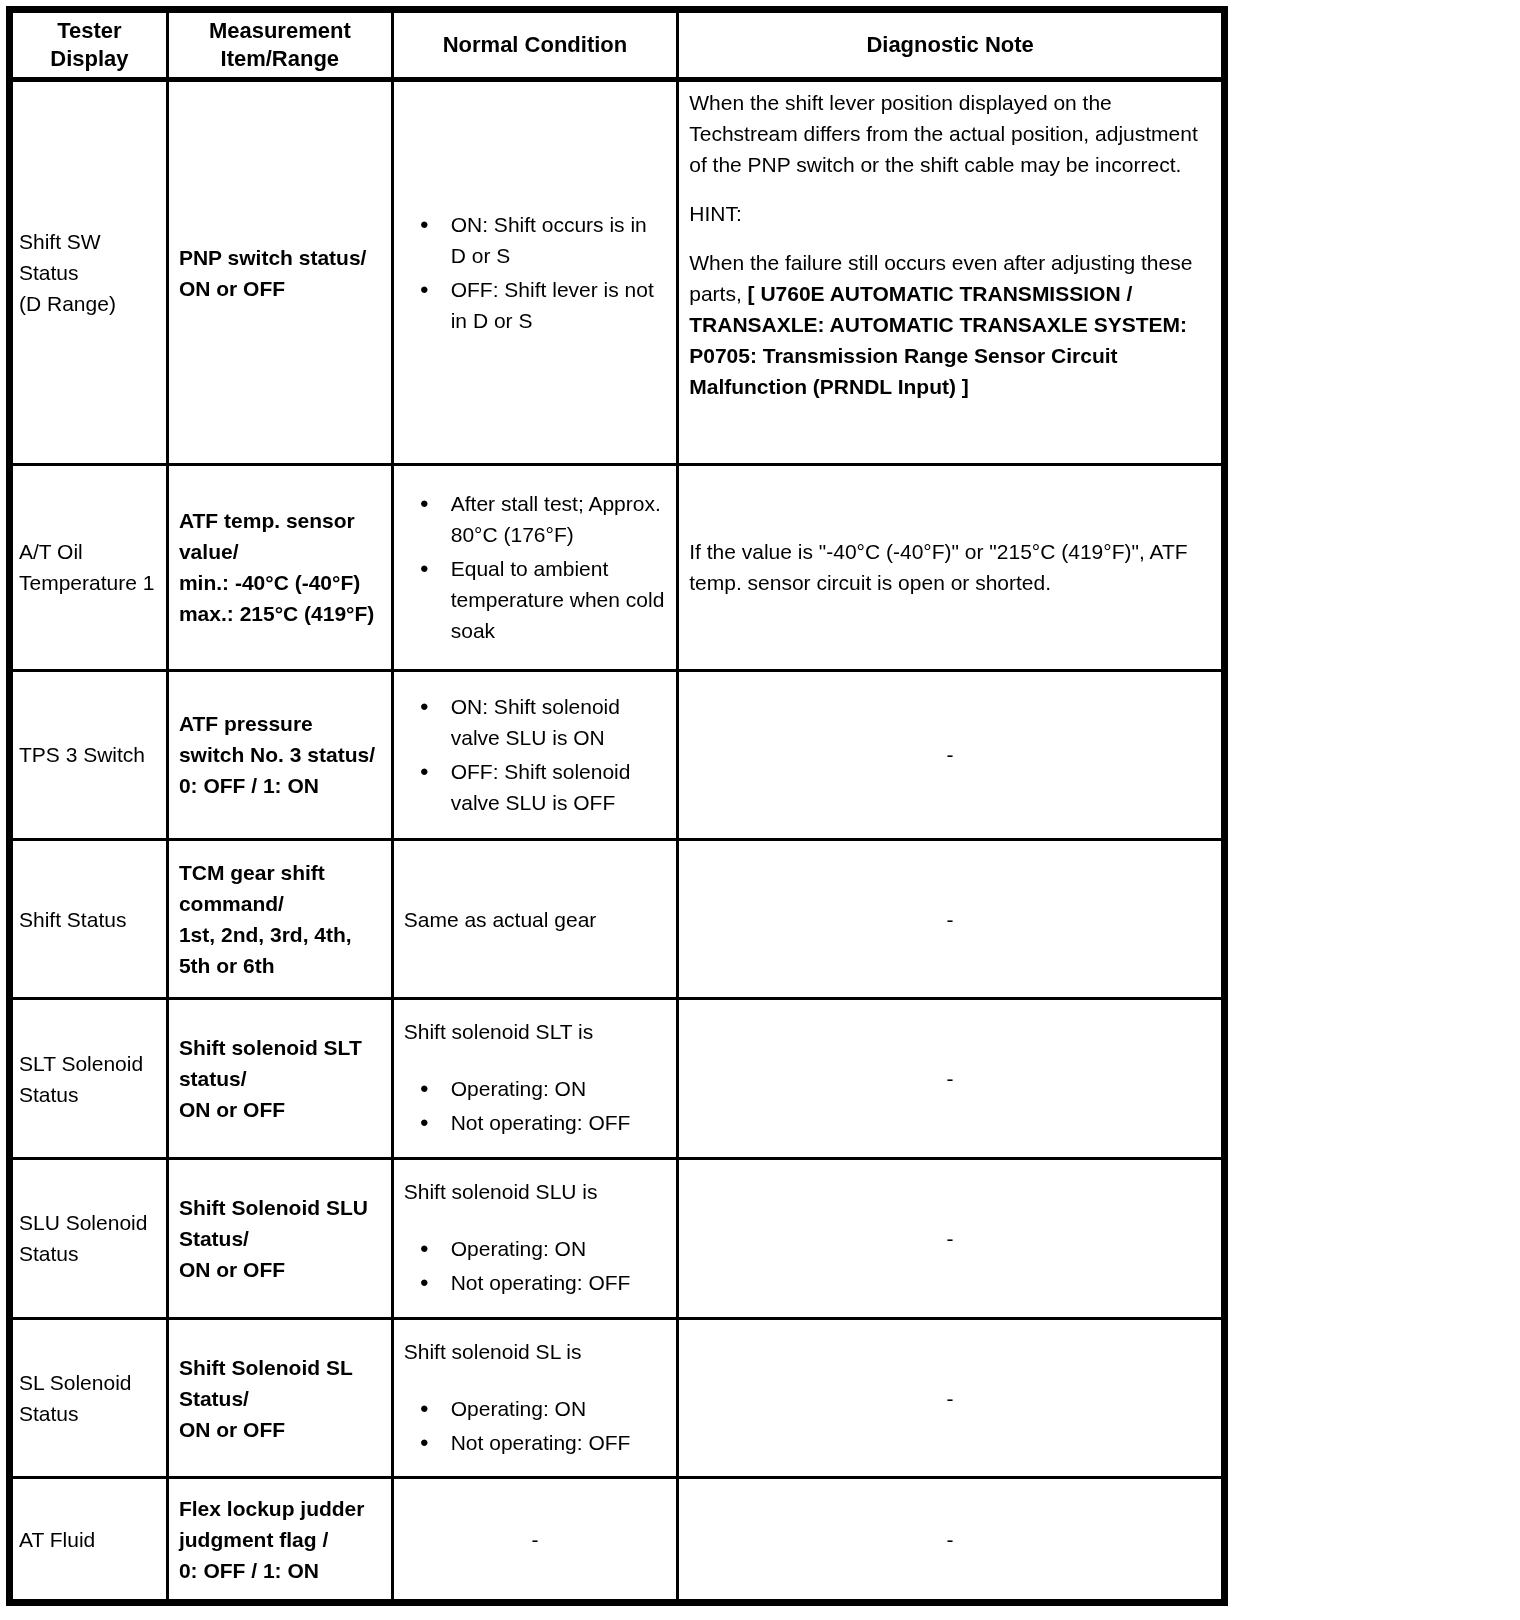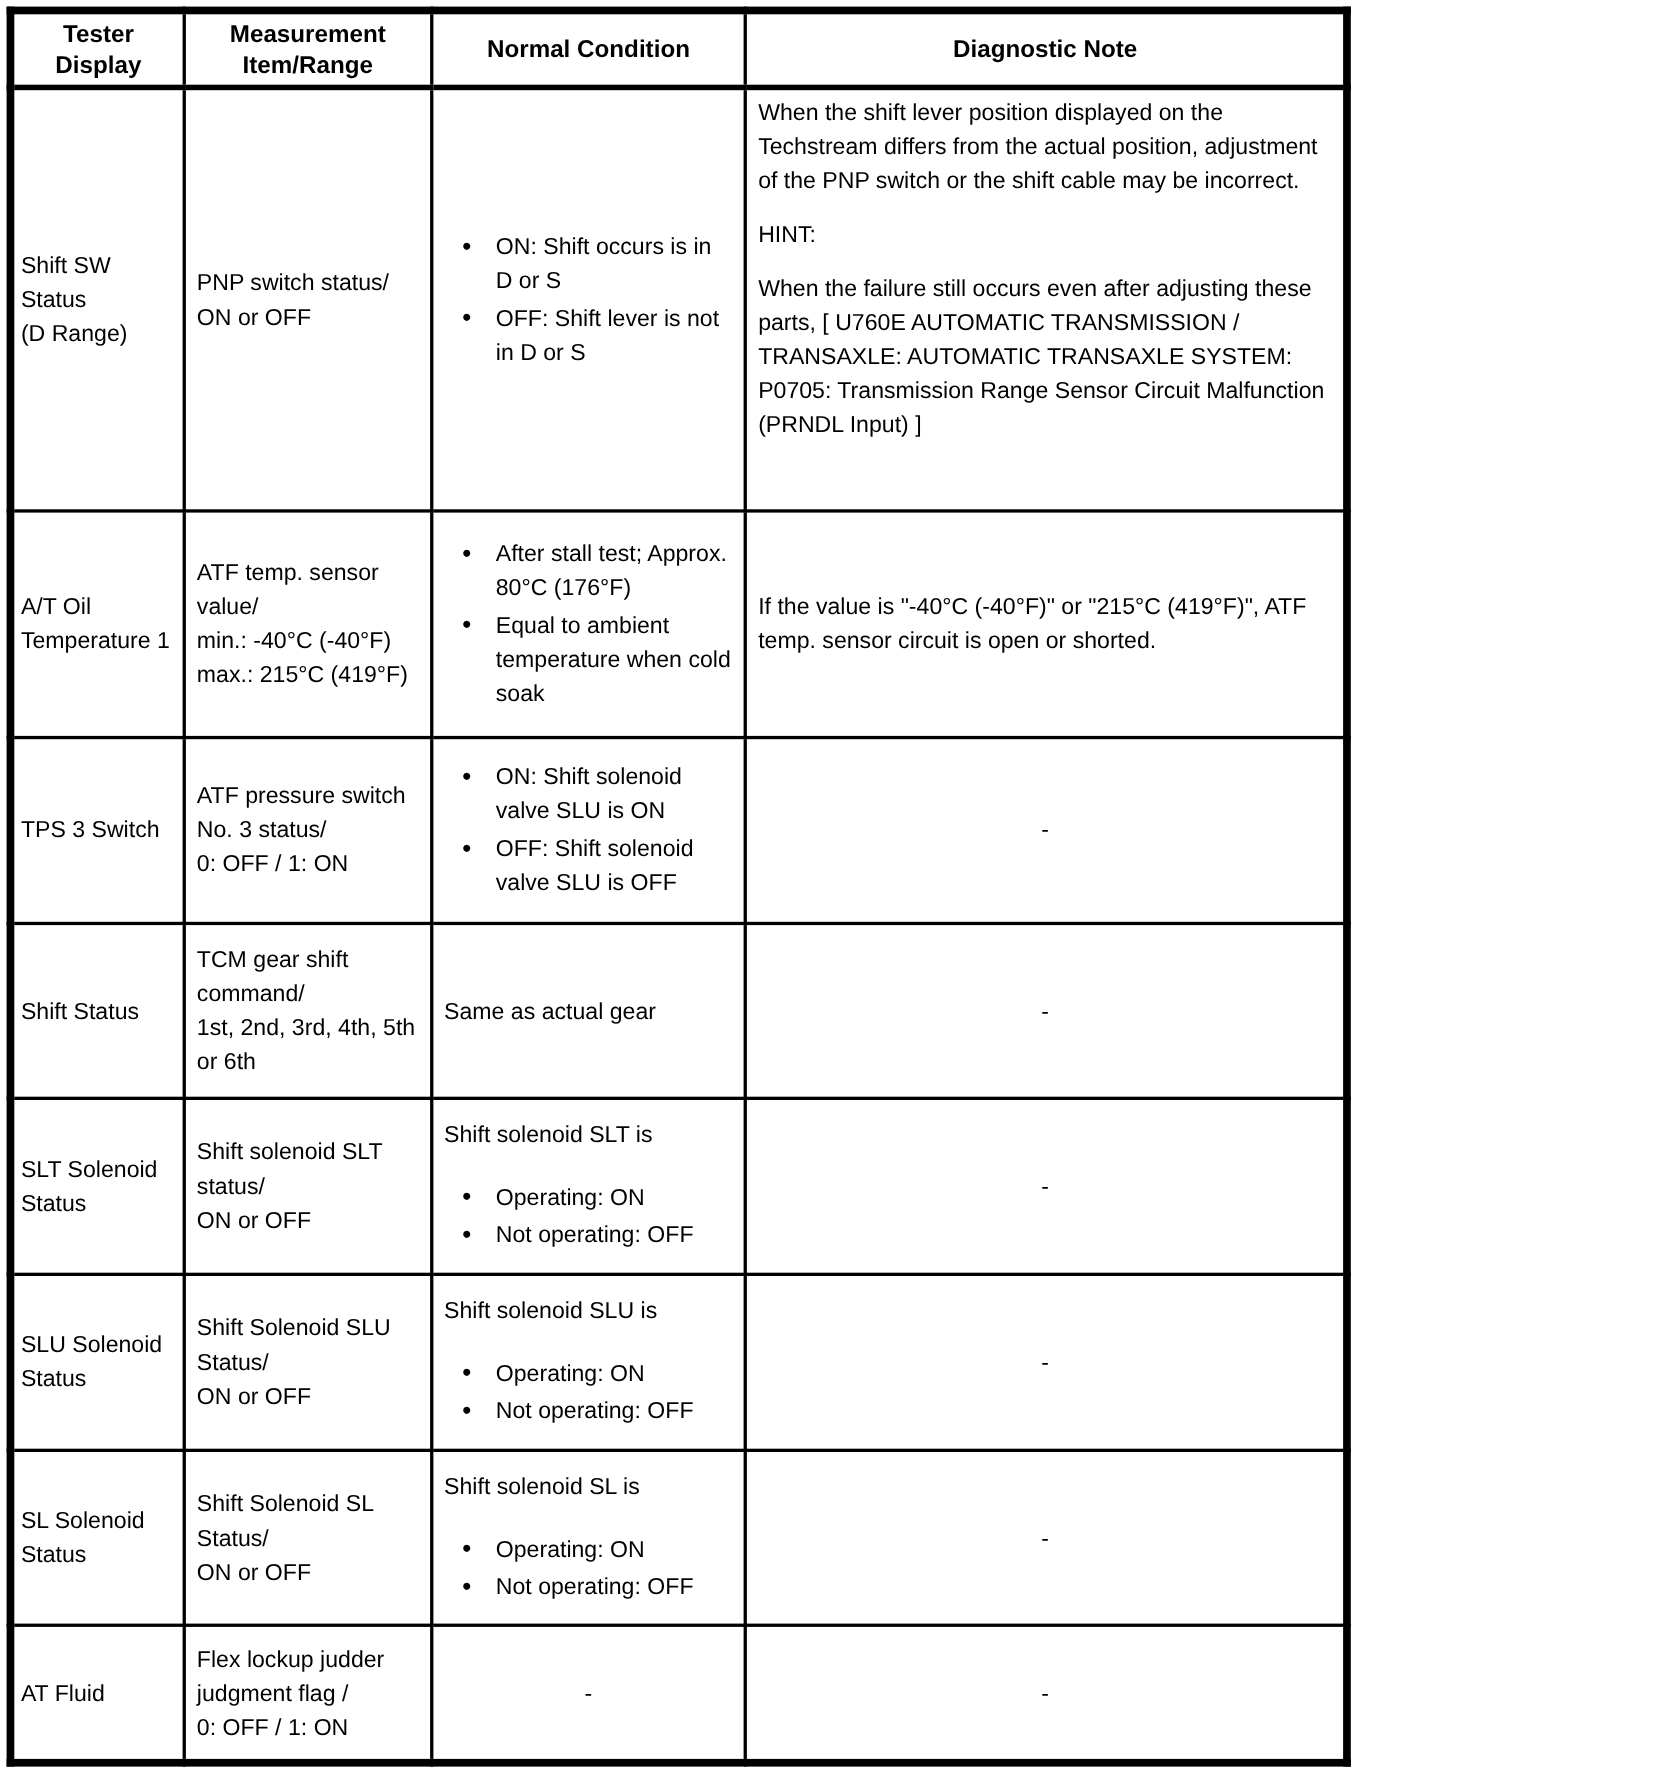--- a/index.html
+++ b/index.html
@@ -41,21 +41,21 @@
     text-align: center;
     font-size: 22px;
     line-height: 28px;
     border-bottom-width: 5px;
     padding: 2px 6px;
   }
   td.cell-display {
     white-space: pre-line;
     padding: 4px 6px;
   }
-  td.pre { white-space: pre-line; }
+  td.pre { white-space: pre-line; font-weight: bold; }
   td.center { text-align: center; }
   td.top { vertical-align: top; padding-top: 5px; }
 
   ul.bullets {
     list-style: none;
     margin: 0;
     padding: 0 0 0 16px;
   }
   ul.bullets li {
     position: relative;
@@ -64,21 +64,21 @@
   }
   ul.bullets li .dot {
     position: absolute;
     left: 0;
     top: -1px;
     font-size: 15px;
   }
   .intro { margin-bottom: 26px; }
   .para { margin: 0 0 18px 0; }
   .para-last { margin: 0; }
-  .b { font-weight: normal; }
+  .b { font-weight: bold; }
 
   tr.h-head { height: 70px; }
   tr.r0  { height: 324px; }
   tr.r1  { height: 166px; }
   tr.r2  { height: 104px; }
   tr.r3  { height: 102px; }
   tr.r4  { height: 130px; }
   tr.r5  { height: 71px;  }
   tr.r6  { height: 136px; }
   tr.r7  { height: 126px; }

